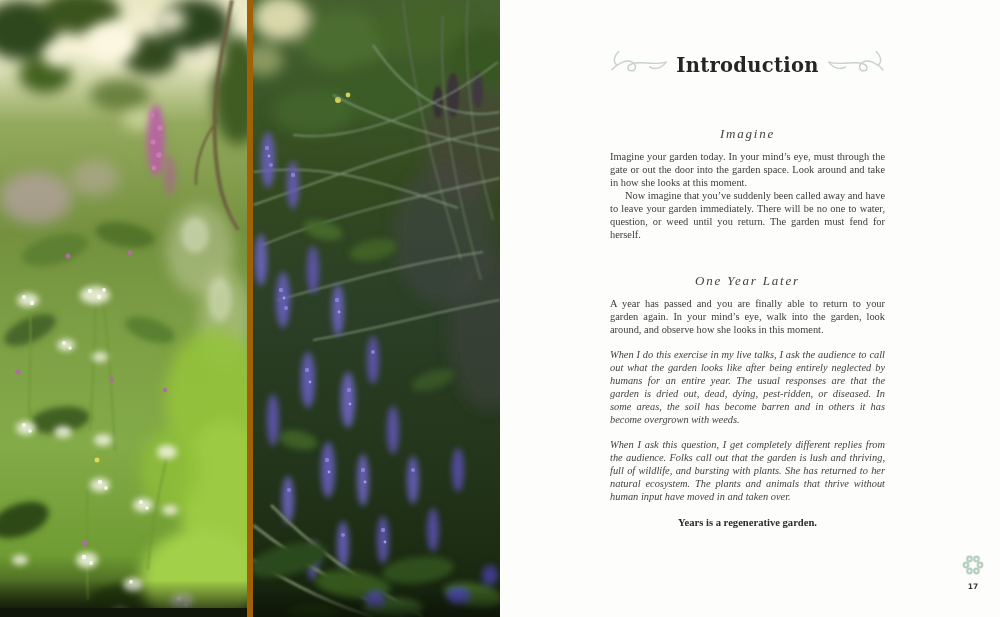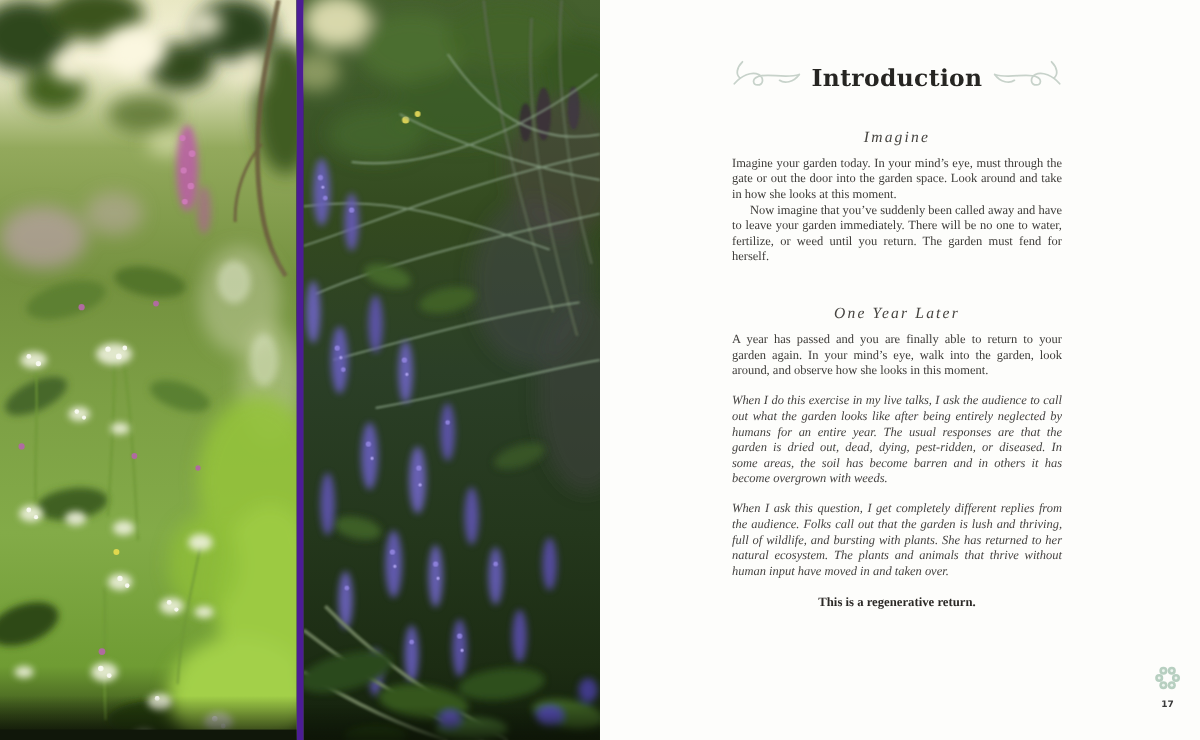--- a/index.html
+++ b/index.html
@@ -1,31 +1,31 @@
 <!DOCTYPE html>
 <html><head>
 <meta charset="utf-8">
 <style>
   html,body{margin:0;padding:0;background:#e8e8e8;}
-  .book{position:relative;width:1000px;height:617px;background:#4c1d95;overflow:hidden;
+  .book{position:relative;width:1000px;height:617px;background:#a16207;overflow:hidden;
         font-family:"Liberation Serif", serif;}
   .photo{position:absolute;top:0;height:617px;overflow:hidden;background:#33491c;}
   .photo-left{left:0;width:247px;}
   .photo-right{left:253px;width:247px;}
   .photo svg{display:block;}
   .page{position:absolute;left:500px;top:0;width:500px;height:617px;background:#fdfdfb;}
   .content{position:absolute;left:110px;top:0;width:275px;color:#3d3b38;}
   .title-row{margin-top:49px;display:flex;align-items:center;justify-content:center;gap:8px;}
   .title-row h1{margin:0;font-family:"DejaVu Serif", serif;font-size:19.5px;font-weight:700;
         color:#262522;letter-spacing:.3px;}
   .flourish{flex:0 0 auto;line-height:0;}
   .flourish.flip svg{transform:scaleX(-1);}
   h2.section-heading{margin:0;font-size:13px;font-style:italic;font-weight:400;color:#45433f;
         text-align:center;letter-spacing:1.8px;}
-  #sec1-h{margin-top:25px;text-align:center;}
+  #sec1-h{margin-top:45px;text-align:center;}
   #sec2-h{margin-top:32px;}
   #sec3-h{margin-top:16px;}
   p.body{margin:0;margin-top:8px;font-size:10.4px;line-height:13px;text-align:justify;
         text-justify:inter-word;}
   p.body.cont{margin-top:0;text-indent:15px;}
   p.body.ital{font-style:italic;margin-top:12px;color:#444240;}
   p.closing{margin:14px 0 0 0;font-size:10.6px;font-weight:700;text-align:center;color:#2c2a27;}
   .ornament{position:absolute;left:461px;top:553px;width:24px;height:24px;line-height:0;}
   .page-num{position:absolute;left:461px;top:582px;width:24px;text-align:center;
         font-family:"DejaVu Sans", sans-serif;font-size:7.5px;font-weight:700;color:#3a3a3a;}
@@ -335,29 +335,29 @@
               <path d="M9,2 C4,7 3,13 7,16"></path>
               <path d="M2,21 C8,14 17,10 23,13 C28,16 27,22 22,22 C18,22 17,17 22,15 C30,11 45,17 58,13"></path>
               <path d="M58,13 C53,20 45,21 41,18"></path>
             </g>
           </svg>
         </span>
       </div>
 
       <h2 id="sec1-h" class="section-heading">Imagine</h2>
       <p class="body">Imagine your garden today. In your mind’s eye, must through the gate or out the door into the garden space. Look around and take in how she looks at this moment.</p>
-      <p class="body cont">Now imagine that you’ve suddenly been called away and have to leave your garden immediately. There will be no one to water, fertilize, or weed until you return. The garden must fend for herself.</p>
+      <p class="body cont">Now imagine that you’ve suddenly been called away and have to leave your garden immediately. There will be no one to water, question, or weed until you return. The garden must fend for herself.</p>
 
       <h2 id="sec2-h" class="section-heading">One Year Later</h2>
       <p class="body">A year has passed and you are finally able to return to your garden again. In your mind’s eye, walk into the garden, look around, and observe how she looks in this moment.</p>
       <p class="body ital">When I do this exercise in my live talks, I ask the audience to call out what the garden looks like after being entirely neglected by humans for an entire year. The usual responses are that the garden is dried out, dead, dying, pest-ridden, or diseased. In some areas, the soil has become barren and in others it has become overgrown with weeds.</p>
 
       <p class="body ital">When I ask this question, I get completely different replies from the audience. Folks call out that the garden is lush and thriving, full of wildlife, and bursting with plants. She has returned to her natural ecosystem. The plants and animals that thrive without human input have moved in and taken over.</p>
 
-      <p class="closing">This is a regenerative return.</p>
+      <p class="closing">Years is a regenerative garden.</p>
     </div>
 
     <div class="ornament">
       <svg width="24" height="24" viewBox="0 0 22 22">
         <g fill="#b7cfc0">
           <circle cx="17.4" cy="11" r="3.1"></circle>
             <circle cx="14.2" cy="16.5" r="3.1"></circle>
           <circle cx="7.8" cy="16.5" r="3.1"></circle>
             <circle cx="4.6" cy="11" r="3.1"></circle>
           <circle cx="7.8" cy="5.5" r="3.1"></circle>

